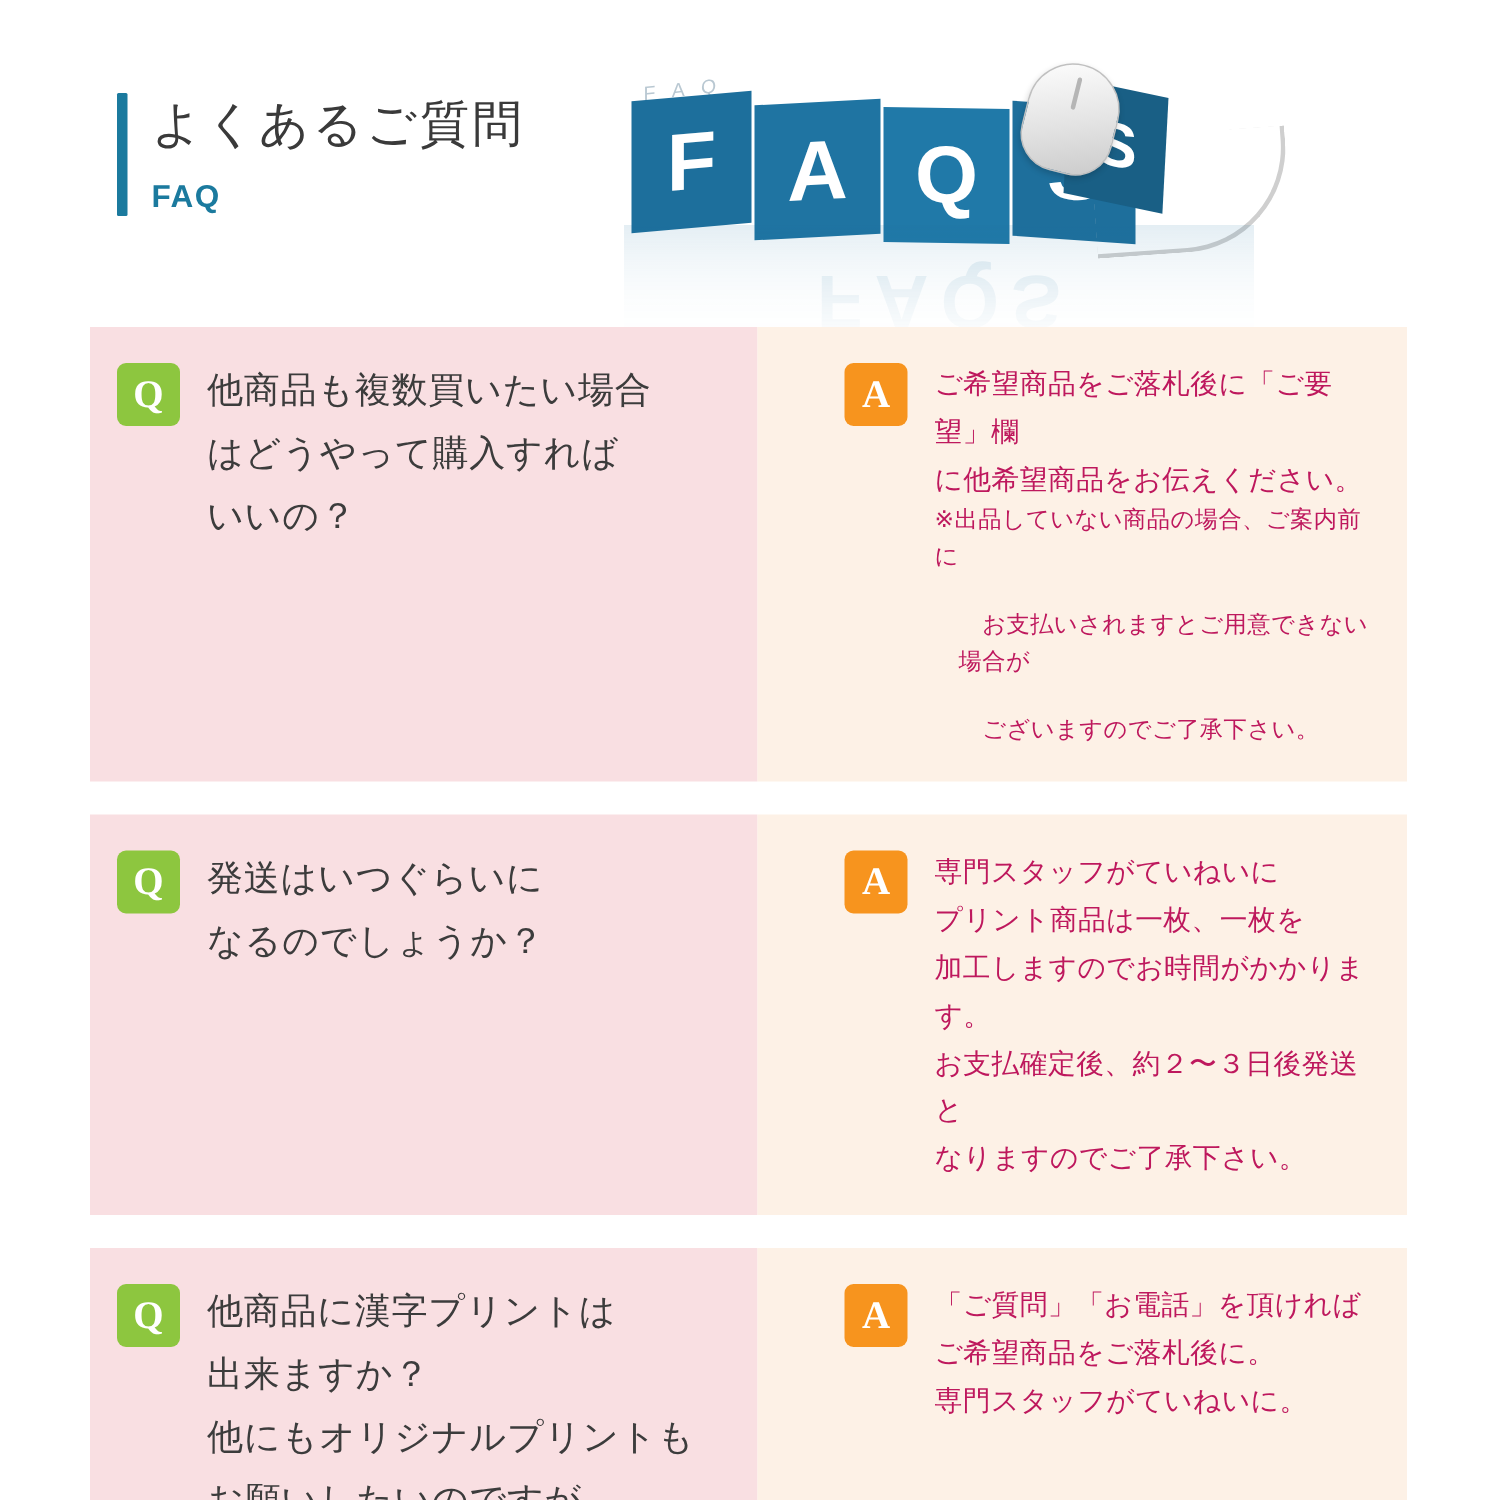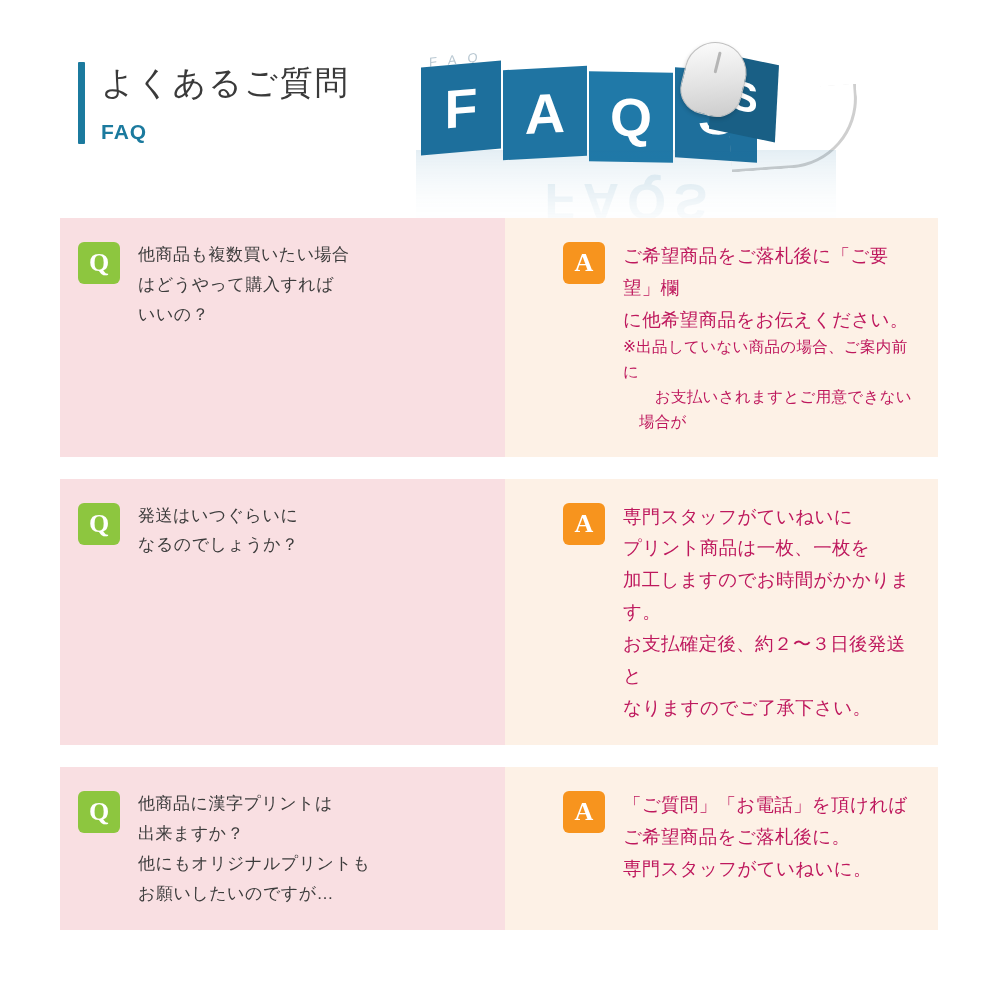--- a/index.html
+++ b/index.html
@@ -104,25 +104,25 @@
   .badge {
     flex: 0 0 auto; width: 42px; height: 42px; border-radius: 6px;
     color: #ffffff; font-size: 26px; font-weight: bold;
     display: flex; align-items: center; justify-content: center;
     margin-right: 18px; margin-top: 2px; font-family: "Liberation Serif", serif;
   }
   .badge-q { background: #8dc63f; }
   .badge-a { background: #f7941e; }
 
   .q-text {
-    font-size: 17px; line-height: 1.75; color: #3c3c3c; letter-spacing: 0.5px;
+    font-size: 24px; line-height: 1.75; color: #3c3c3c; letter-spacing: 0.5px;
   }
   .a-text { font-size: 18.5px; line-height: 1.72; color: #be185d; letter-spacing: 0.3px; }
   .a-text .small { font-size: 15.5px; line-height: 1.6; display: block; }
-  .a-text .indent { padding-left: 16px; }
+  .a-text .indent { padding-left: 16px; margin-top: 20px; }
 </style>
 </head>
 <body>
 
 <div class="page">
 
   <div class="header">
     <div class="title-block">
       <div class="title-bar"></div>
       <div class="title-text-wrap">
@@ -163,20 +163,21 @@
           </div>
           <div class="q-arrow"></div>
         </div>
         <div class="a-side">
           <div class="badge badge-a">A</div>
           <div class="a-text">
             <div>ご希望商品をご落札後に「ご要望」欄</div>
             <div>に他希望商品をお伝えください。</div>
             <div class="small">※出品していない商品の場合、ご案内前に</div>
             <div class="small indent">　お支払いされますとご用意できない場合が</div>
+            <div class="small indent">　ございますのでご了承下さい。</div>
           </div>
         </div>
       </div>
       <div class="row">
         <div class="q-side">
           <div class="badge badge-q">Q</div>
           <div class="q-text">
             <div>発送はいつぐらいに</div>
             <div>なるのでしょうか？</div>
           </div>

